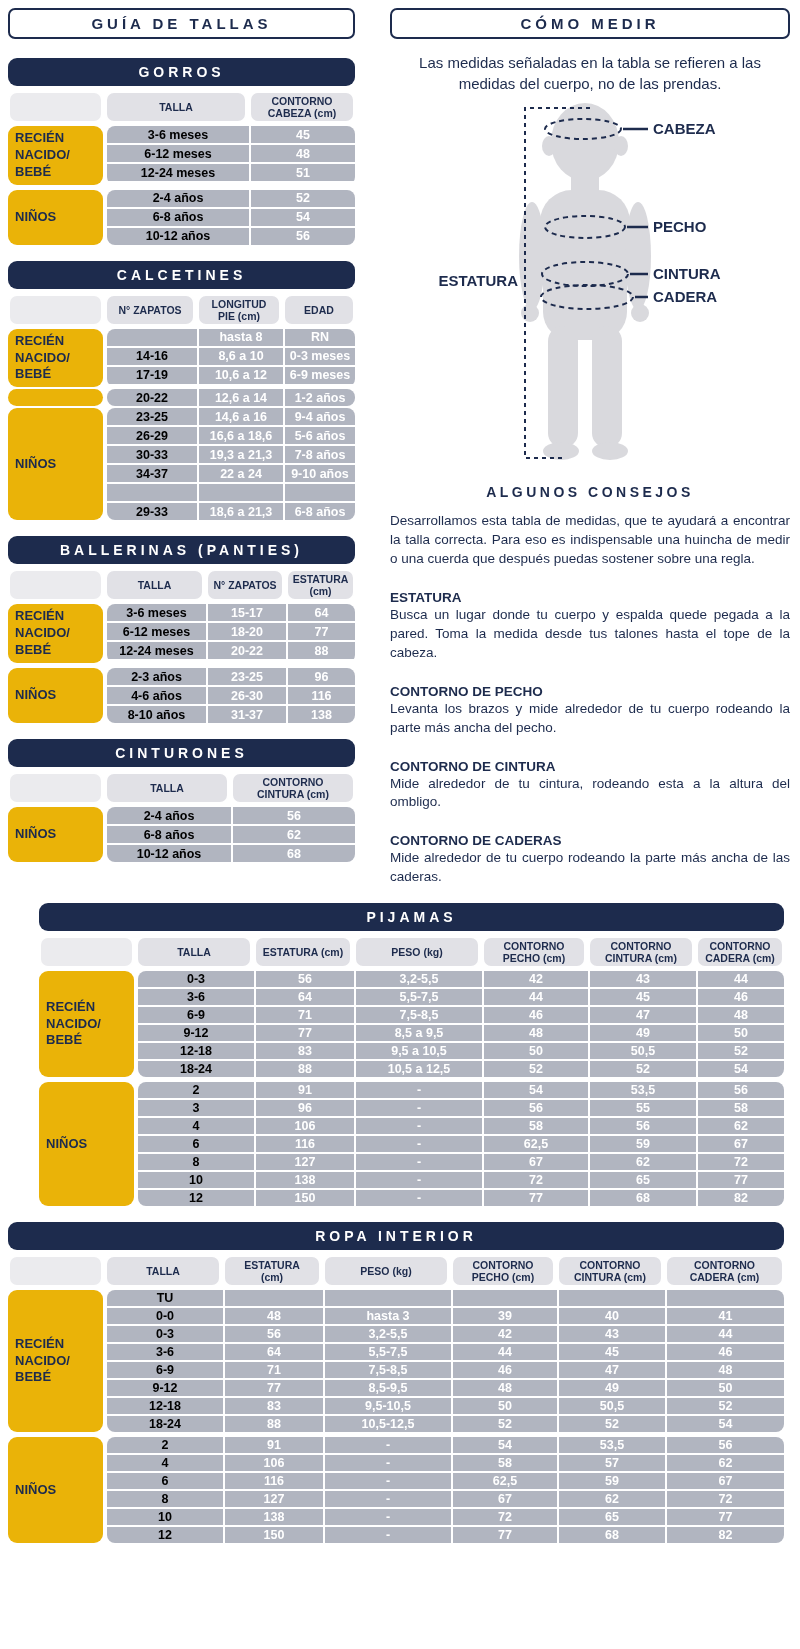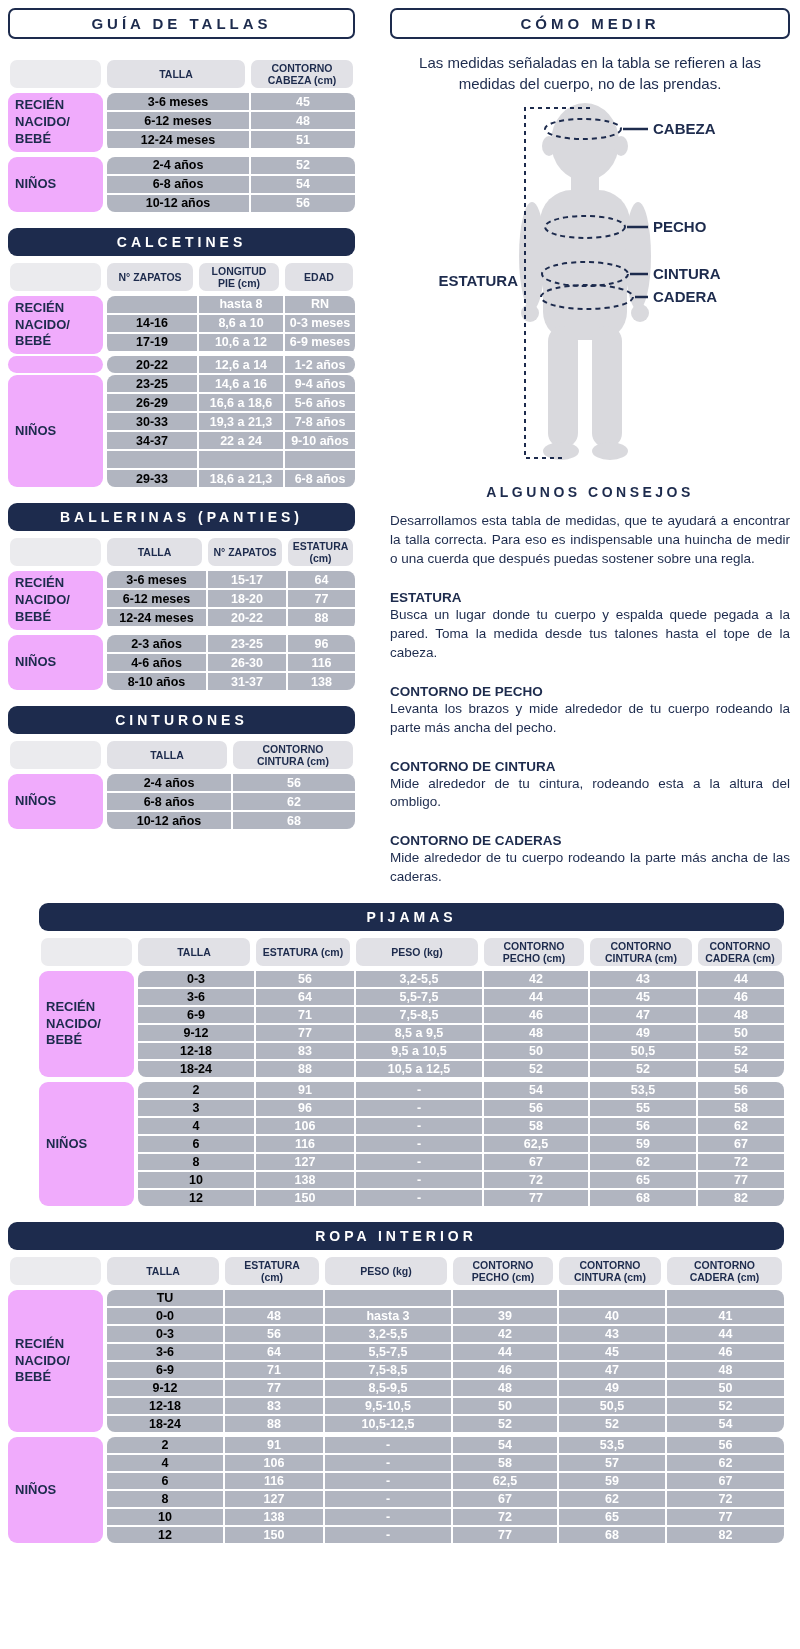--- a/index.html
+++ b/index.html
@@ -17,21 +17,21 @@
   .col-left .sg-table:first-of-type{margin-top:19px;}
   .bar{background:#1d2b4d;color:#fff;border-radius:9px;text-align:center;font-weight:bold;
        font-size:14px;letter-spacing:4px;padding:6px 0;}
   .thead{display:flex;gap:2px;margin:5px 0 3px;align-items:stretch;}
   .hcell,.hspacer{box-sizing:border-box;border:2px solid #fff;border-radius:9px;}
   .hcell{background:#e1e1e6;display:flex;align-items:center;justify-content:center;text-align:center;
          font-weight:bold;font-size:10.5px;line-height:1.15;white-space:pre-line;min-height:32px;}
   .hspacer{background:#ebebee;}
   .tgroup{display:flex;gap:4px;margin-bottom:5px;}
   .t-calcetines .tgroup{margin-bottom:2px;}
-  .glabel{background:#f0abfc;border-radius:9px;font-weight:bold;font-size:13px;line-height:1.3;
+  .glabel{background:#eab308;border-radius:9px;font-weight:bold;font-size:13px;line-height:1.3;
           padding:4px 7px;white-space:pre-line;display:flex;flex-direction:column;justify-content:center;
           box-sizing:border-box;flex:0 0 auto;}
   .trows{flex:1;display:flex;flex-direction:column;gap:2px;border-radius:8px;overflow:hidden;}
   .trow{display:flex;gap:2px;height:17px;flex:0 0 auto;}
   .t-pijamas .trow,.t-ropa .trow{height:16px;}
   .tcell{background:#b1b5c0;display:flex;align-items:center;justify-content:center;
          font-weight:bold;font-size:12.5px;box-sizing:border-box;}
   .tcell.talla{color:#000000;}
   .tcell.val{color:#fff;}
 
@@ -60,20 +60,21 @@
 </style>
 </head>
 <body>
 
 <div class="page">
 
   <div class="col-left">
     <div class="title-box">GUÍA DE TALLAS</div>
 
     <section class="sg-table t-gorros">
+        <div class="bar">GORROS</div>
         <div class="thead">
           <div class="hspacer c0"></div>
           <div class="hcell c1">TALLA</div>
           <div class="hcell c2">CONTORNO
 CABEZA (cm)</div>
         </div>
         <div class="tgroup">
           <div class="glabel c0">RECIÉN
 NACIDO/
 BEBÉ</div>

